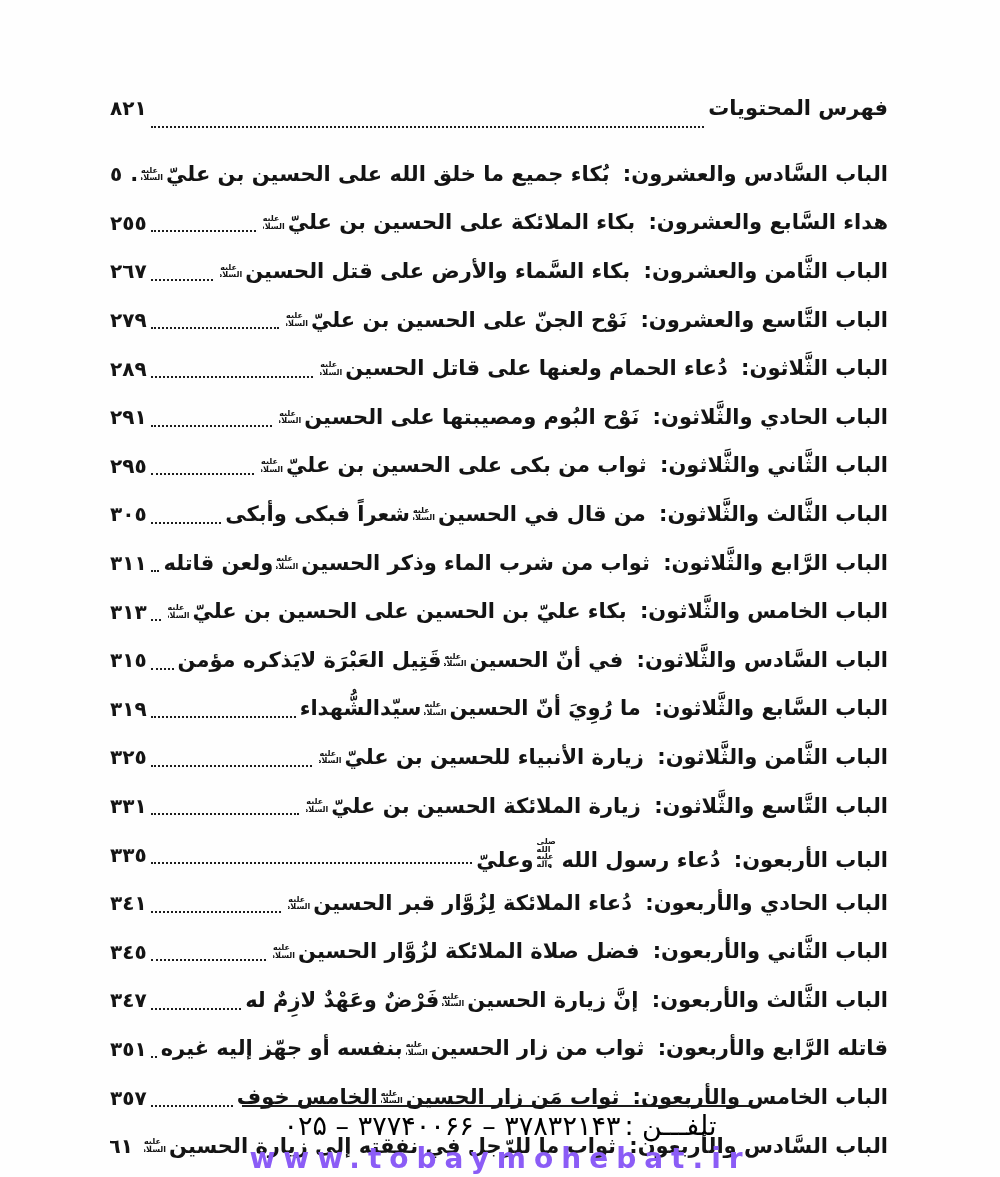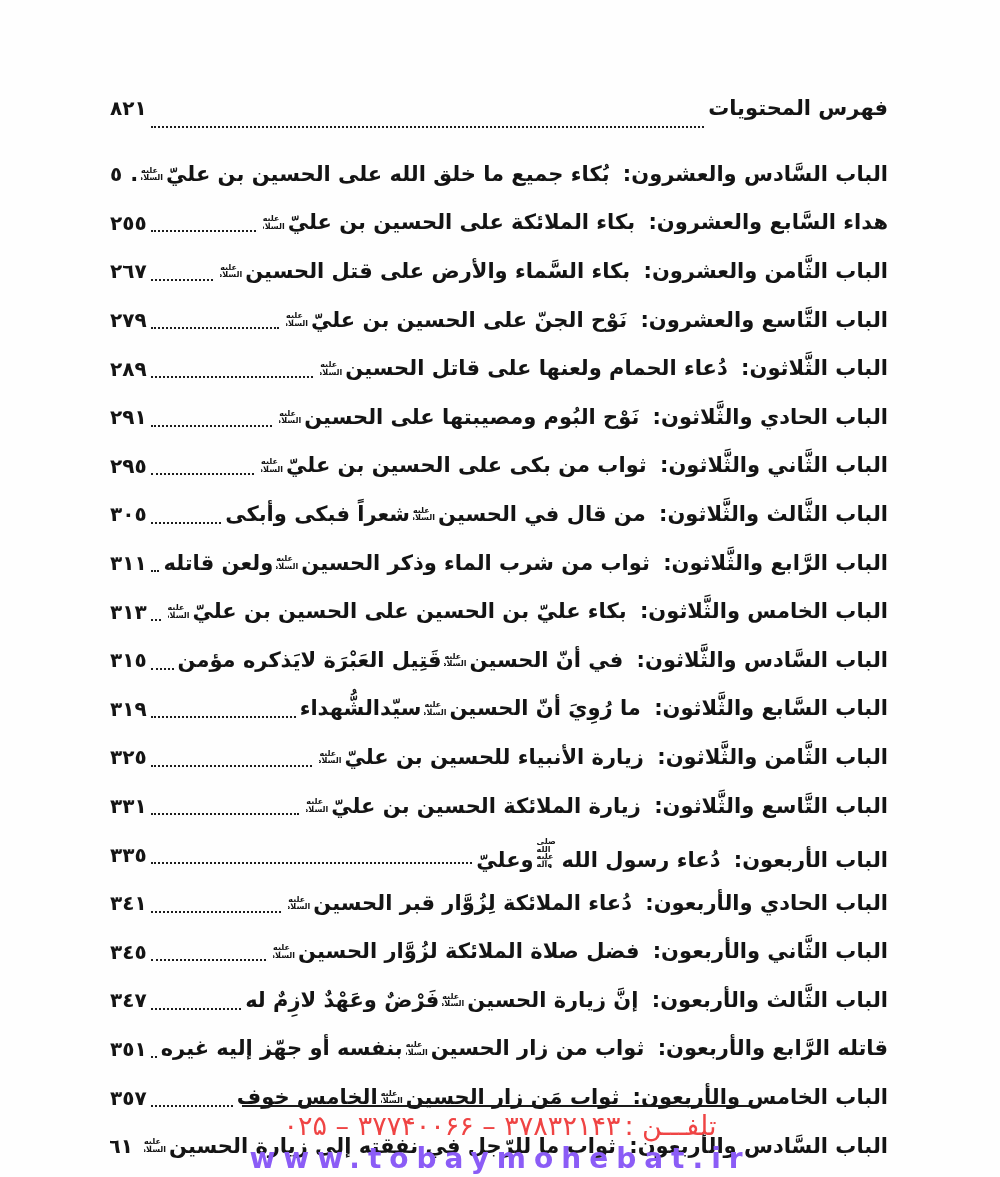--- a/index.html
+++ b/index.html
@@ -49,21 +49,21 @@
     position:absolute; left:0; right:0; bottom:2px;
     text-align:center;
   }
   .footer-rule{
     width:516px; margin:0 auto;
     border-top:2.3px solid #1c1c1c; height:0;
   }
   .phone-line{
     margin-top:3px;
     display:flex; direction:ltr; justify-content:center; align-items:center;
-    gap:4px; color:#ef4444;
+    gap:4px; color:#000000;
   }
   .phone-numbers{font-size:27px; letter-spacing:1px; direction:ltr; unicode-bidi:bidi-override;}
   .phone-label{font-size:27px; direction:rtl;}
   .site-line{
     margin-top:1px;
     font-size:28px; font-weight:700; letter-spacing:8px;
     direction:ltr; color:#8b5cf6; white-space:nowrap;
   }
 </style>
 </head>

